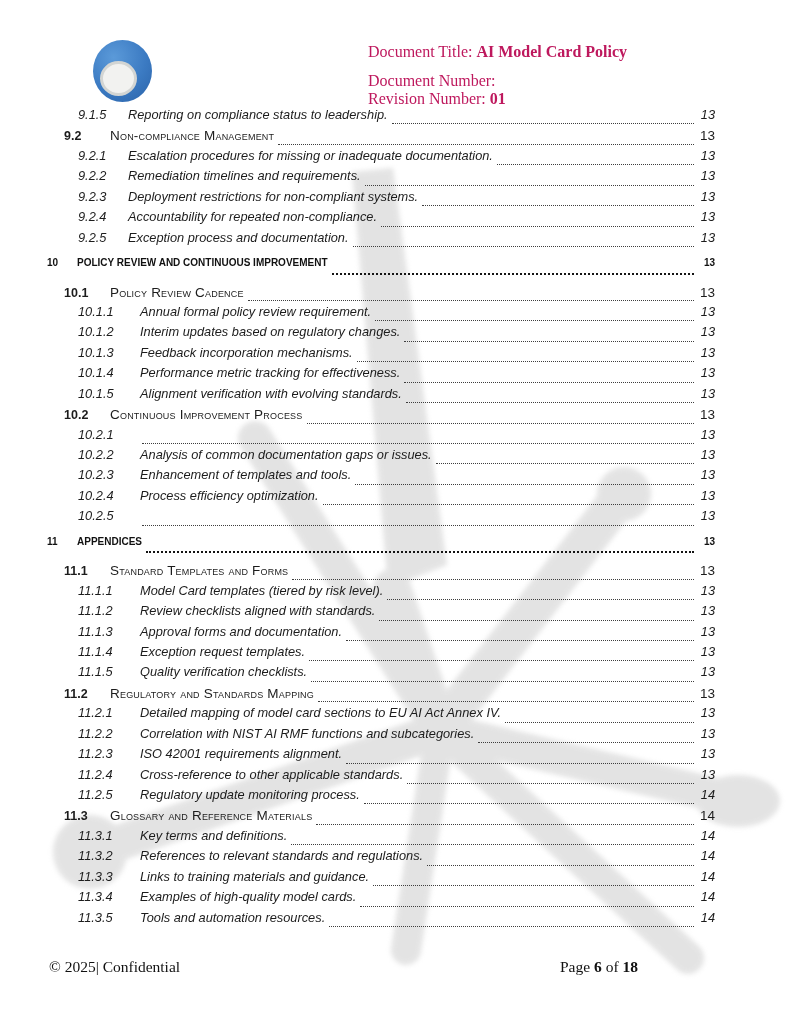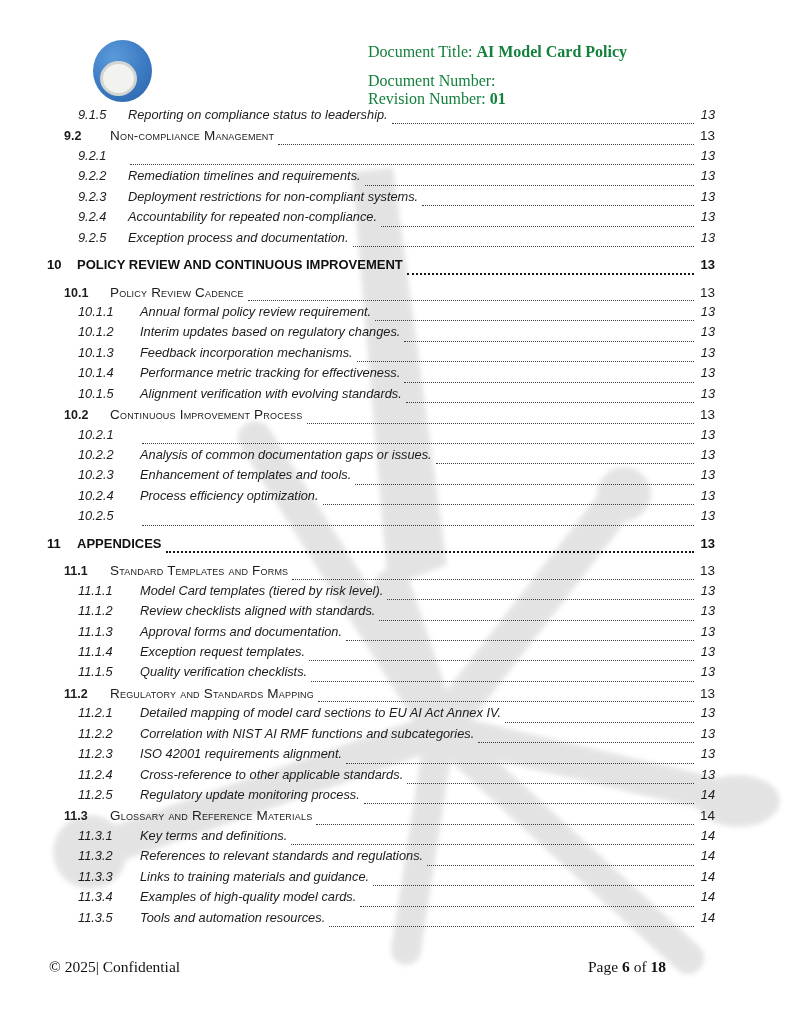--- a/index.html
+++ b/index.html
@@ -16,45 +16,45 @@
   .logo-mark{position:absolute;left:93px;top:40px;width:59px;height:62px;}
   .logo-blue{position:absolute;left:0;top:0;width:100%;height:100%;border-radius:50%;
     background:radial-gradient(circle at 35% 28%, #5b9ad9 0%, #3b7ac2 55%, #2a62a8 100%);}
   .logo-white{position:absolute;left:7px;top:21px;width:31px;height:29px;border-radius:50%;
     background:#f2f2f0;border:3px solid #d3d5d3;}
   .logo-text{position:absolute;left:152px;top:47px;line-height:1;color:#8c8c8c;
     font-family:"DejaVu Sans", sans-serif;}
   .logo-tagline{display:block;font-size:13.5px;color:#929292;}
   .logo-name{display:block;font-size:27px;color:#7e7e7e;margin-top:1px;letter-spacing:.5px;}
   .title-block{position:absolute;left:368px;top:43px;width:356px;
-    font-family:"Liberation Serif", serif;font-size:16px;color:#15803d;}
+    font-family:"Liberation Serif", serif;font-size:16px;color:#be185d;}
   .title-row1{white-space:nowrap;}
   .title-row2{display:flex;justify-content:flex-start;margin-top:11px;white-space:nowrap;flex-direction:column;}
   .b{font-weight:bold;}
   
   .toc{position:absolute;left:47px;top:109px;width:668px;z-index:2;line-height:1;}
   .toc-row{display:flex;align-items:baseline;height:20.45px;}
   .toc-num{flex:0 0 auto;}
   .toc-label{flex:0 0 auto;white-space:nowrap;padding-right:2px;}
   .toc-leader{flex:1 1 auto;align-self:flex-end;min-width:8px;
     border-bottom:1.7px dotted #3e3e3e;margin:0 3px 5px 2px;}
   .toc-page{flex:0 0 auto;min-width:18px;text-align:right;}
-  .lvl1{font-weight:bold;font-size:13px;margin:6px 0 7px 0;color:#111;}
+  .lvl1{font-weight:bold;font-size:10px;margin:6px 0 7px 0;color:#111;}
   .lvl1 .toc-num{width:30px;}
   .lvl1 .toc-leader{border-bottom:2px dotted #141414;margin-bottom:4px;}
   .lvl2{font-size:13.5px;padding-left:17px;}
   .lvl2 .toc-num{width:46px;font-size:12.5px;font-weight:bold;}
   .lvl2 .toc-label{font-variant:small-caps;letter-spacing:.2px;}
   .lvl3{font-style:italic;font-size:12.8px;padding-left:31px;}
   .lvl3 .toc-num{width:62px;}
   
   .ftr{position:absolute;left:0;right:0;top:958px;height:30px;z-index:2;
     font-family:"Liberation Serif", serif;font-size:15.5px;color:#111;}
   .ftr-copy{position:absolute;left:49px;top:0;}
-  .ftr-page{position:absolute;left:588px;top:0;white-space:nowrap;text-align:right;}
+  .ftr-page{position:absolute;left:560px;top:0;white-space:nowrap;text-align:right;}
 </style>
 </head>
 <body>
 
 <div class="page">
 
   <svg class="watermark" viewBox="0 0 791 1024" xmlns="http://www.w3.org/2000/svg">
     <g fill="#c9c9c9" stroke="#c9c9c9" stroke-linecap="round">
       <polygon points="352,172 393,168 447,565 388,588" stroke="none"></polygon>
       <line x1="440" y1="730" x2="392" y2="588" stroke-width="38"></line>
@@ -94,20 +94,21 @@
       <span class="toc-page">13</span>
     </div>
       <div class="toc-row lvl2">
       <span class="toc-num" style="width: 46px;">9.2</span>
       <span class="toc-label">Non-compliance Management</span>
       <span class="toc-leader"></span>
       <span class="toc-page">13</span>
     </div>
       <div class="toc-row lvl3">
       <span class="toc-num" style="width: 50px;">9.2.1</span>
+      <span class="toc-label">Escalation procedures for missing or inadequate documentation.</span>
       <span class="toc-leader"></span>
       <span class="toc-page">13</span>
     </div>
       <div class="toc-row lvl3">
       <span class="toc-num" style="width: 50px;">9.2.2</span>
       <span class="toc-label">Remediation timelines and requirements.</span>
       <span class="toc-leader"></span>
       <span class="toc-page">13</span>
     </div>
       <div class="toc-row lvl3">

